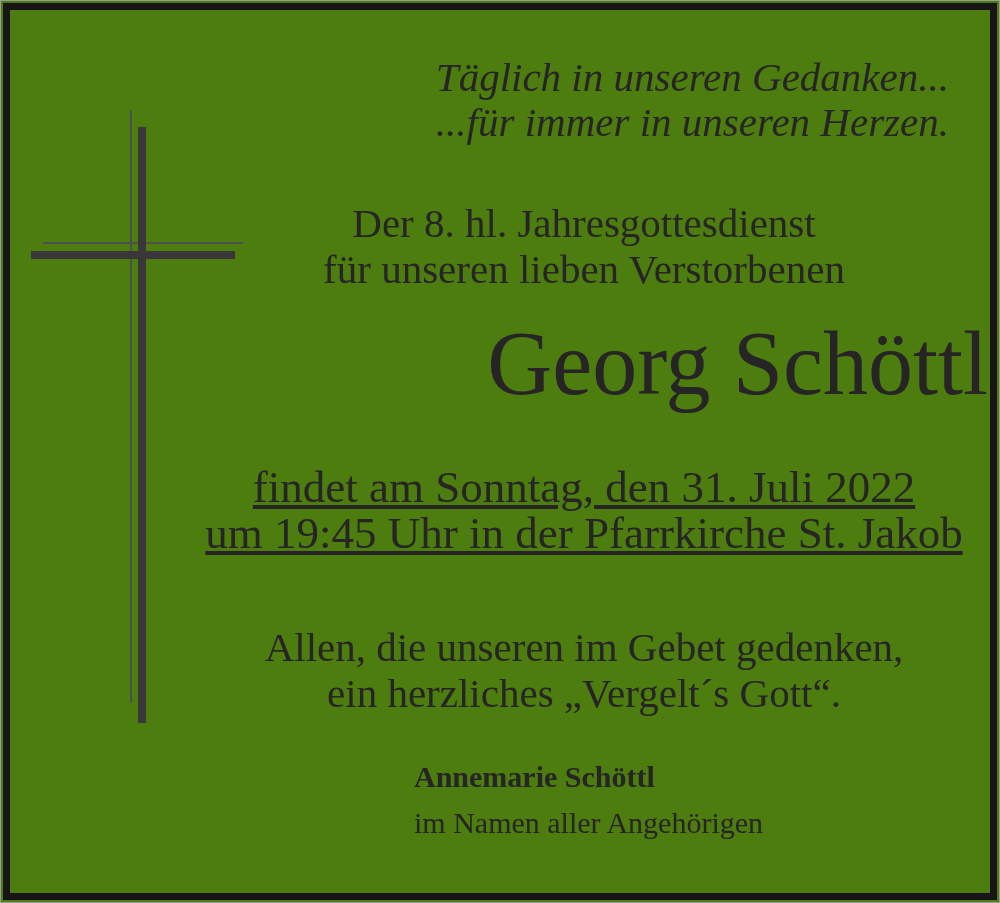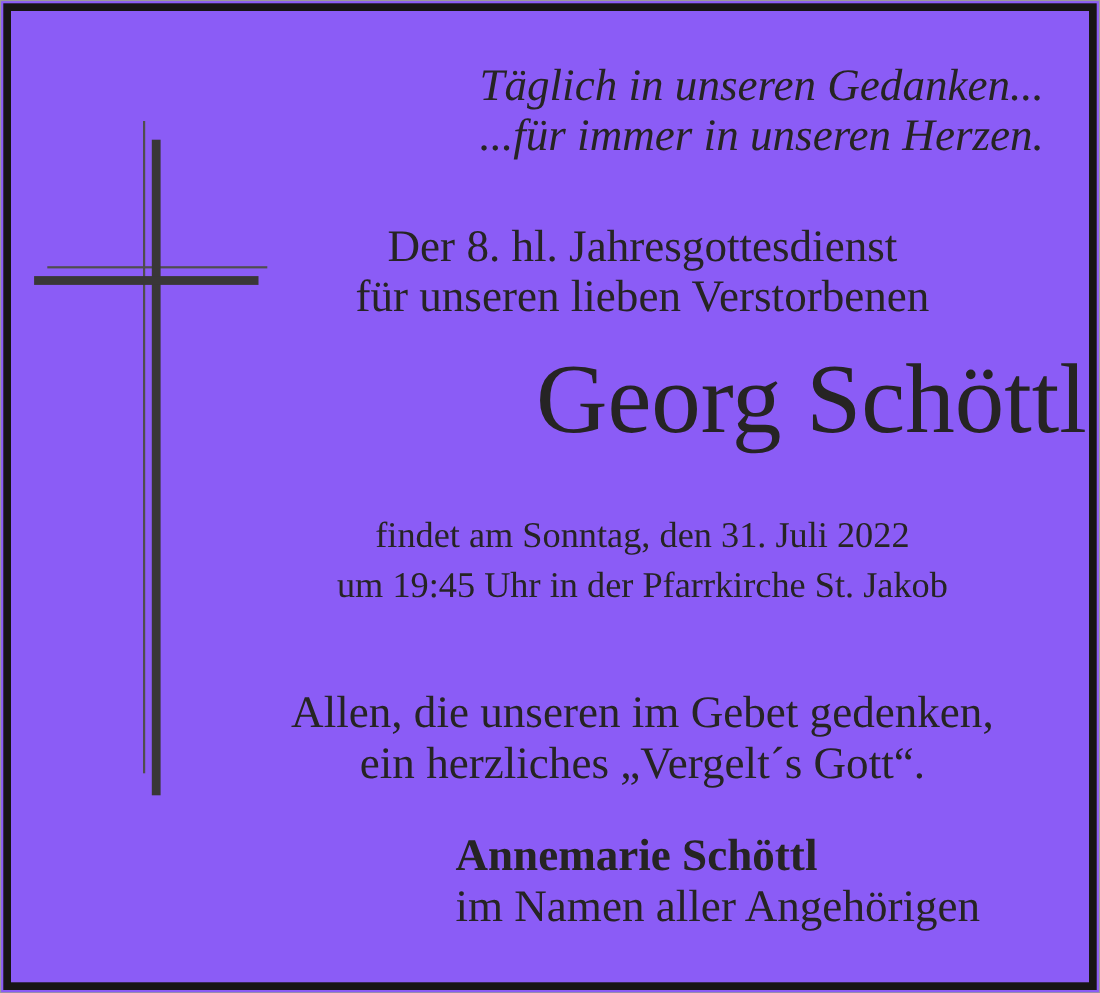--- a/index.html
+++ b/index.html
@@ -8,21 +8,21 @@
     background: #ffffff;
   }
   body {
     font-family: "Liberation Serif", serif;
     color: #262424;
   }
   .page {
     position: relative;
     width: 1000px;
     height: 903px;
-    background: #8b5cf6;
+    background: #4d7c0f;
     overflow: hidden;
   }
   
   .frame-outer {
     position: absolute;
     inset: 0;
     border: 1px solid #9b9b9b;
     pointer-events: none;
   }
   .frame-inner {
@@ -61,33 +61,34 @@
     line-height: 46px;
   }
   .deceased {
     top: 318px;
     font-size: 90px;
     line-height: 92px;
     text-align: right;
   }
   .details {
     top: 464px;
-    font-size: 33px;
+    font-size: 45px;
     line-height: 46px;
+    text-decoration: underline;
   }
   .thanks {
     top: 624px;
     font-size: 41px;
     line-height: 46px;
   }
   .signature {
     position: absolute;
     left: 414px;
     top: 754px;
-    font-size: 41px;
+    font-size: 30px;
     line-height: 46px;
     text-align: left;
     white-space: nowrap;
   }
   .signature .sig-name { font-weight: bold; }
 </style>
 </head>
 <body>
 
 <div class="page">

